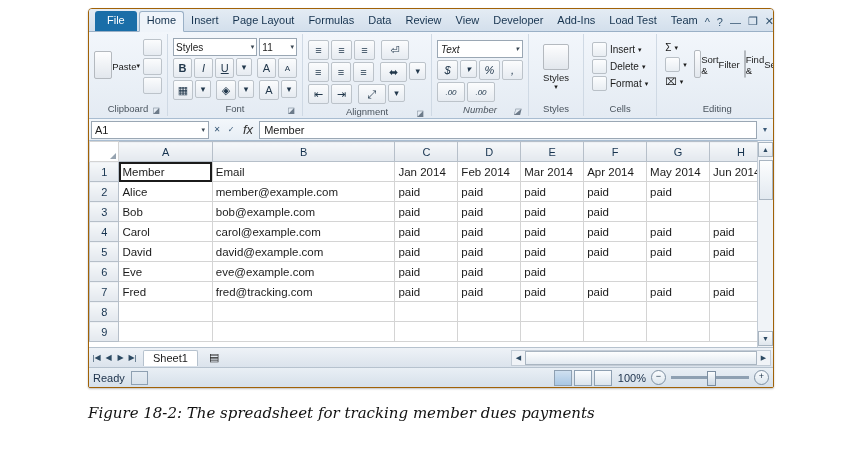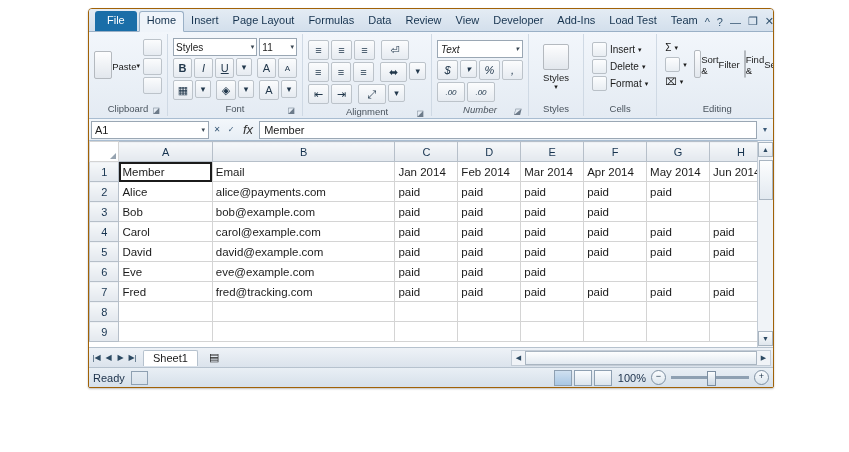--- a/index.html
+++ b/index.html
@@ -620,21 +620,21 @@
             <td class="bold">Jan 2014</td>
             <td class="bold">Feb 2014</td>
             <td class="bold">Mar 2014</td>
             <td class="bold">Apr 2014</td>
             <td class="bold">May 2014</td>
             <td class="bold">Jun 2014</td>
           </tr>
           <tr>
             <td class="rowhead">2</td>
             <td>Alice</td>
-            <td>alice@payments.com</td>
+            <td>member@example.com</td>
             <td>paid</td>
             <td>paid</td>
             <td>paid</td>
             <td>paid</td>
             <td>paid</td>
             <td></td>
           </tr>
           <tr>
             <td class="rowhead">3</td>
             <td>Bob</td>
@@ -753,13 +753,14 @@
         <span>100%</span>
         <span class="zcircle">−</span>
         <span class="zoomtrack">
             <span class="zoomthumb"></span>
           </span>
         <span class="zcircle">+</span>
       </div>
     </div>
   </div>
 
+  <div class="caption">Figure 18-2: The spreadsheet for tracking member dues payments</div>
 </div>
 
 </body></html>

